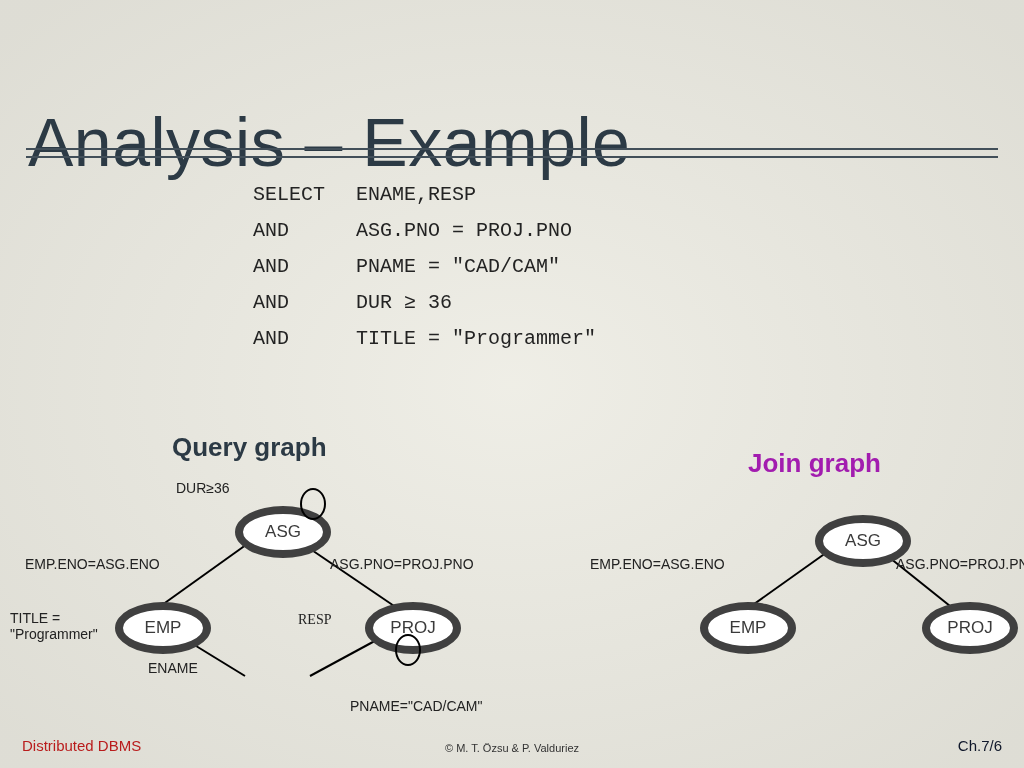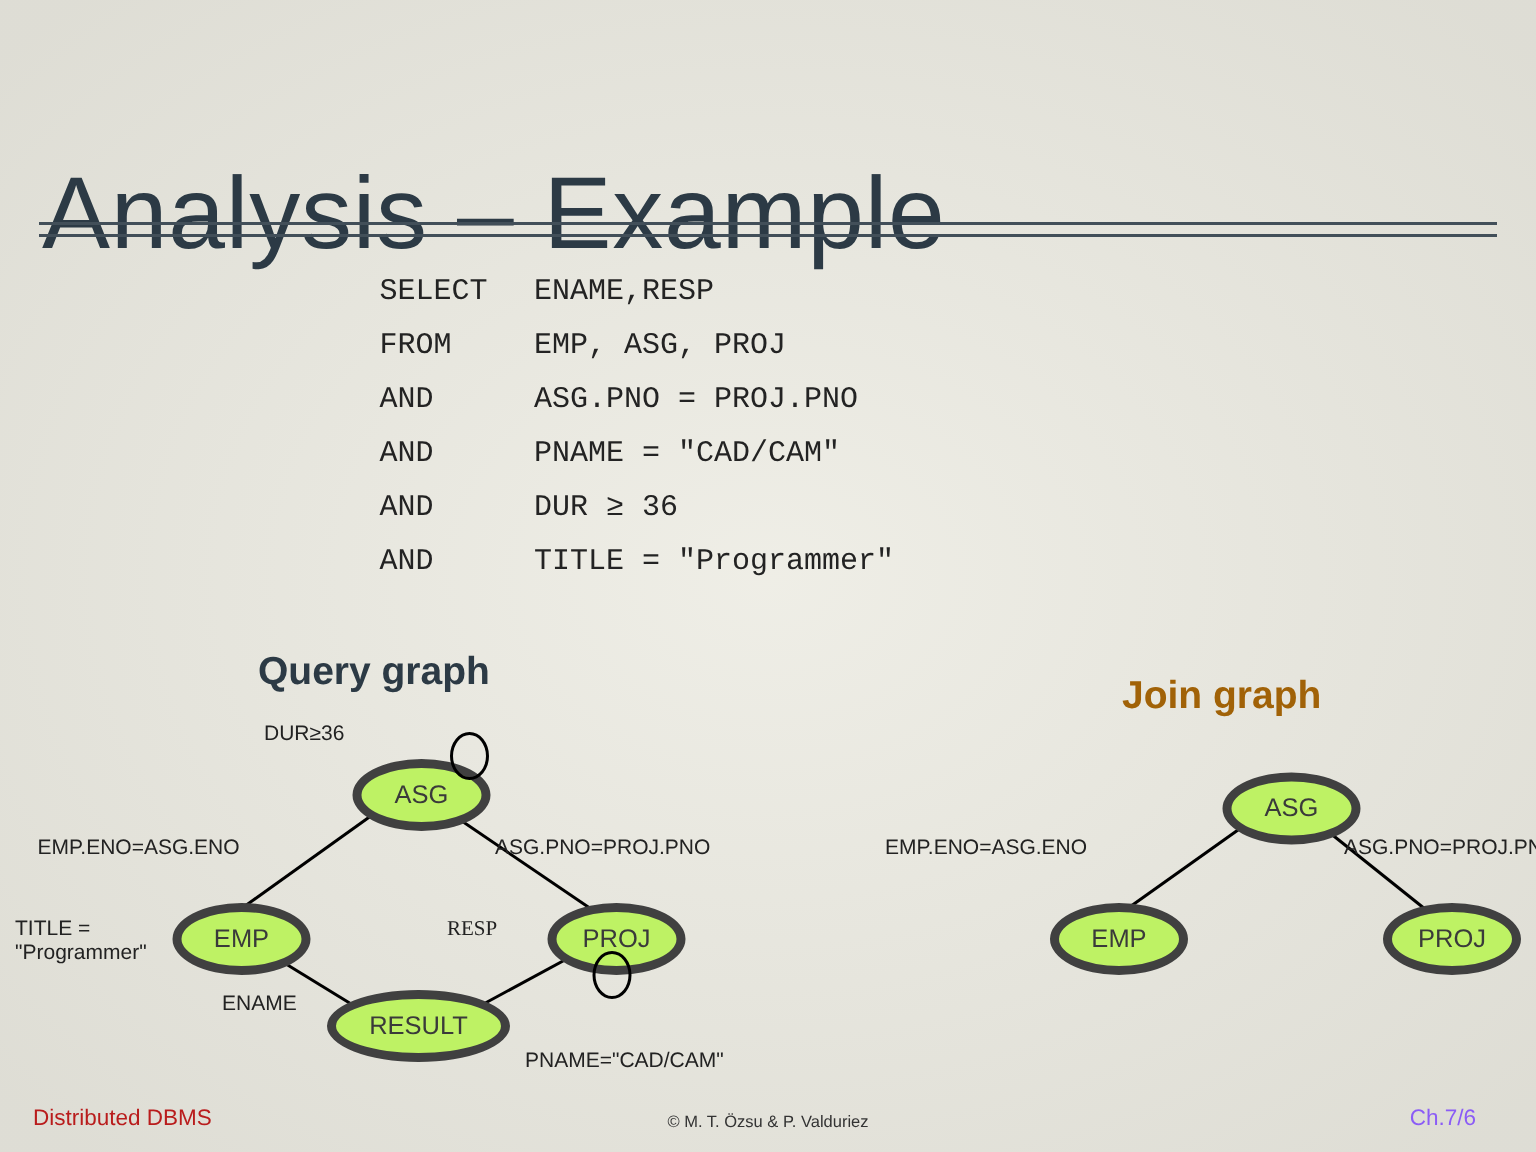--- a/index.html
+++ b/index.html
@@ -64,36 +64,36 @@
     font-weight: bold;
     color: #2c3a45;
     text-align: right;
   }
   .jg-head {
     position: absolute;
     left: 748px;
     top: 448px;
     font-size: 26px;
     font-weight: bold;
-    color: #a16207;
+    color: #a21caf;
   }
 
   
   .diagram {
     position: absolute;
     left: 0;
     top: 0;
     width: 1024px;
     height: 768px;
     pointer-events: none;
   }
   .node {
     position: absolute;
-    background: #bef264;
-    border: 6px solid #404040;
+    background: #ffffff;
+    border: 8px solid #404040;
     border-radius: 50% / 50%;
     display: flex;
     align-items: center;
     justify-content: center;
     font-size: 17px;
     font-family: Arial, sans-serif;
     white-space: nowrap;
   }
   .lbl {
     position: absolute;
@@ -127,24 +127,24 @@
     position: absolute;
     left: 0;
     right: 0;
     bottom: 14px;
     text-align: center;
     font-size: 11px;
     color: #333;
   }
   .footer-right {
     position: absolute;
-    right: 40px;
+    right: 22px;
     bottom: 14px;
     font-size: 15px;
-    color: #8b5cf6;
+    color: #0f172a;
   }
 
   svg.lines {
     position: absolute;
     left: 0; top: 0;
     width: 1024px;
     height: 768px;
     pointer-events: none;
   }
   svg.lines line {
@@ -159,24 +159,20 @@
 <div class="hr-double hr-top"></div>
 
 <div class="sql">
   <table>
     <tbody>
         <tr>
           <td class="kw">SELECT</td>
           <td>ENAME,RESP</td>
         </tr>
     <tr>
-          <td class="kw">FROM</td>
-          <td>EMP, ASG, PROJ</td>
-        </tr>
-    <tr>
           <td class="kw">AND</td>
           <td>ASG.PNO = PROJ.PNO</td>
         </tr>
     <tr>
           <td class="kw">AND</td>
           <td>PNAME = "CAD/CAM"</td>
         </tr>
     <tr>
           <td class="kw">AND</td>
           <td>DUR ≥ 36</td>
@@ -205,21 +201,20 @@
   <line x1="830" y1="550" x2="740" y2="614"></line>
 
   <line x1="880" y1="550" x2="960" y2="614"></line>
 </svg>
 
 <div class="diagram">
 
   <div class="node" style="left:235px; top:506px; width:80px; height:36px;">ASG</div>
   <div class="node" style="left:115px; top:602px; width:80px; height:36px;">EMP</div>
   <div class="node" style="left:365px; top:602px; width:80px; height:36px;">PROJ</div>
-  <div class="node" style="left:218px; top:660px; width:110px; height:36px;">RESULT</div>
 
   <div class="loop" style="left:300px; top:488px;"></div>
   <div class="loop" style="left:395px; top:634px;"></div>
 
   <div class="lbl small" style="left:176px; top:480px;">DUR≥36</div>
   <div class="lbl small" style="left:25px; top:556px;">EMP.ENO=ASG.ENO</div>
   <div class="lbl small" style="left:330px; top:556px;">ASG.PNO=PROJ.PNO</div>
   <div class="lbl small" style="left:10px; top:610px; width:105px; white-space:normal; line-height:16px;">TITLE = "Programmer"</div>
   <div class="lbl small" style="left:148px; top:660px;">ENAME</div>
   <div class="lbl small" style="left:298px; top:612px;font-family:Liberation Serif, serif;">RESP</div>

